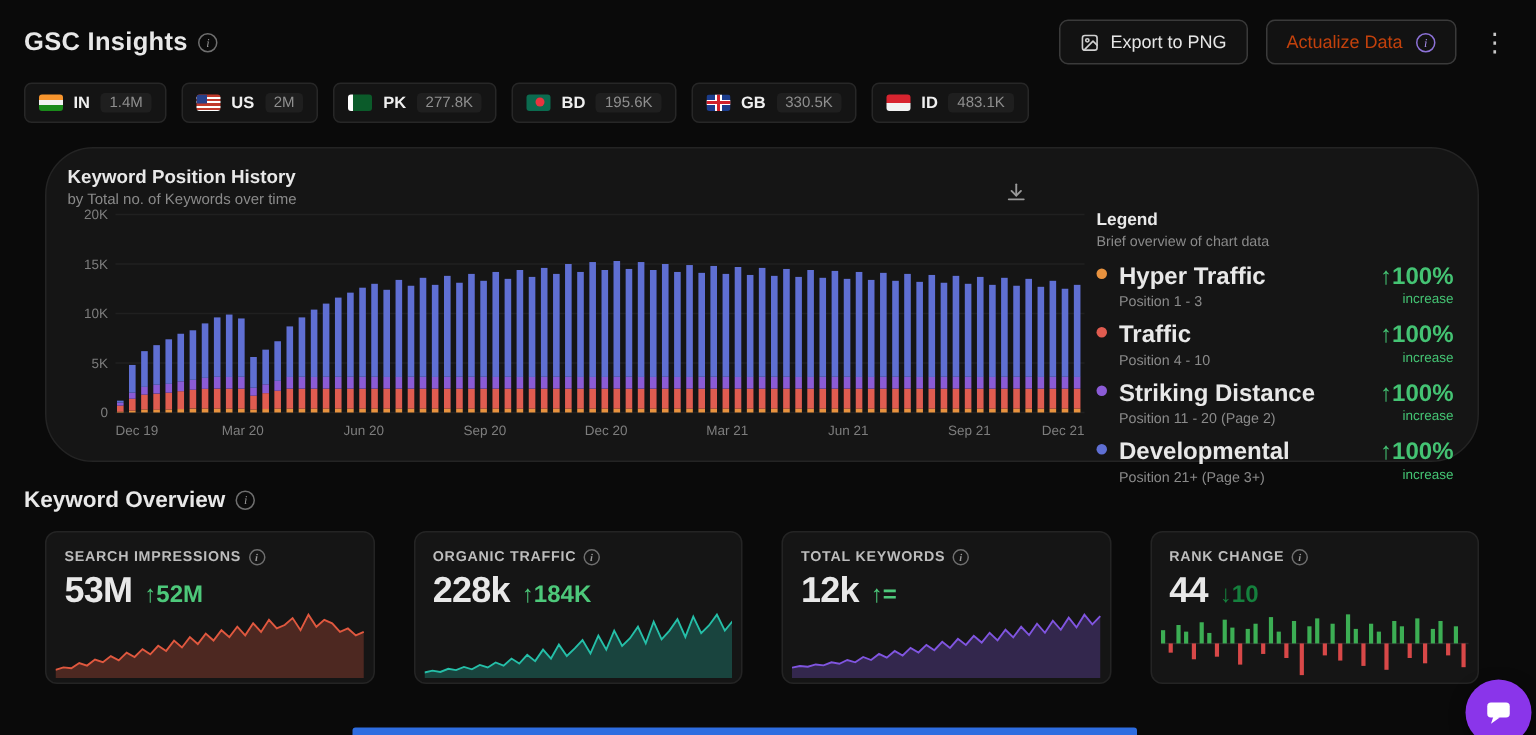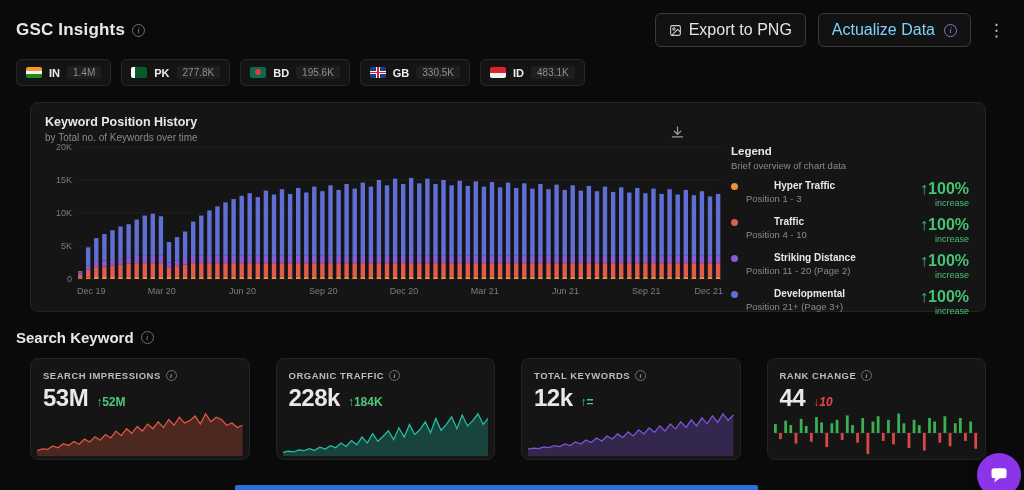--- a/index.html
+++ b/index.html
@@ -12,23 +12,23 @@
   
   .topbar { display:flex; justify-content:space-between; align-items:center; padding:13px 14px 6px 16px; }
   .title-wrap { display:flex; align-items:center; }
   .page-title { font-size:17px; font-weight:700; margin:0; letter-spacing:0.2px; }
   .info { width:13px; height:13px; border:1px solid #6f6f6f; border-radius:50%;
           display:inline-flex; align-items:center; justify-content:center;
           font-size:8px; color:#9a9a9a; margin-left:7px; flex:none; cursor:pointer; }
   .info::before { content:"i"; font-family:"Liberation Serif", serif; font-style:italic; }
   .top-actions { display:flex; align-items:center; }
   .btn { display:inline-flex; align-items:center; gap:7px; background:#121212;
-         border:1px solid #3a3a3a; color:#e6e6e6; font-size:16px; padding:7px 13px;
+         border:1px solid #3a3a3a; color:#e6e6e6; font-size:12px; padding:7px 13px;
          border-radius:6px; cursor:pointer; font-family:inherit; }
-  .btn.accent { color:#7dd3fc; margin-left:12px; }
+  .btn.accent { color:#c2410c; margin-left:12px; }
   .btn.accent .info { border-color:#8d72d8; color:#ac92f2; margin-left:2px; }
   .kebab { color:#c7c7c7; font-size:17px; line-height:1; margin-left:12px; padding:2px 5px; cursor:pointer; }
   .kebab::before { content:"\22EE"; }
   
   .chips { display:flex; gap:10px; padding:6px 16px 14px; }
   .chip { display:flex; align-items:center; gap:7px; background:#141414; border:1px solid #272727;
           border-radius:5px; padding:6px 9px; font-size:11px; cursor:pointer; }
   .chip .code { font-weight:700; color:#efefef; }
   .chip .val { color:#8f8f8f; background:#1f1f1f; padding:1px 6px; border-radius:3px; font-size:10px; }
   .flag { width:16px; height:11px; border-radius:2px; display:inline-block; position:relative; overflow:hidden; flex:none; }
@@ -40,47 +40,47 @@
   .flag-bd::before { content:""; position:absolute; left:32%; top:20%; width:6px; height:6px; border-radius:50%; background:#e8343f; }
   .flag-gb { background-color:#1b3c8c;
     background-image:
       linear-gradient(transparent 0 42%, #d0202c 42% 58%, transparent 58%),
       linear-gradient(90deg, transparent 0 44%, #d0202c 44% 56%, transparent 56%),
       linear-gradient(transparent 0 34%, #ffffff 34% 66%, transparent 66%),
       linear-gradient(90deg, transparent 0 37%, #ffffff 37% 63%, transparent 63%); }
   .flag-id { background:linear-gradient(180deg,#d8242f 0 50%,#f2f2f2 50% 100%); }
   
   .card { background:#151515; border:1px solid #242424; border-radius:8px; }
-  .main-card { position:relative; margin:2px 38px 0 30px; height:210px; padding:12px 14px; }
+  .main-card { position:relative; margin:2px 38px 0 30px; height:210px; padding:12px 14px;border-radius:32px; }
   .card-title { font-size:12.5px; font-weight:700; margin:0; }
   .card-sub { font-size:10px; color:#8a8a8a; margin:3px 0 0; }
   .dl-btn { position:absolute; right:296px; top:18px; background:none; border:none; padding:4px; cursor:pointer; }
   .chart-area { position:absolute; left:10px; top:38px; width:690px; height:158px; }
   
   .legend { position:absolute; right:16px; top:42px; width:238px; }
   .legend-title { font-size:11.5px; font-weight:700; margin:0; }
   .legend-sub { font-size:9.5px; color:#8a8a8a; margin:3px 0 9px; }
   .litem { display:flex; align-items:flex-start; margin-bottom:8px; }
   .ldot { width:7px; height:7px; border-radius:50%; margin:3px 8px 0 0; flex:none; }
-  .lname { font-size:10px; font-weight:700; display:block;margin-left:28px; }
+  .lname { font-size:16px; font-weight:700; display:block; }
   .lpos { font-size:9.5px; color:#8a8a8a; display:block; margin-top:2px; }
   .lchange { margin-left:auto; text-align:right; }
   .lpct { font-size:16px; font-weight:700; color:#44c373; display:block; }
   .lnote { font-size:9px; color:#44c373; display:block; }
   
   .section-head { display:flex; align-items:center; padding:17px 16px 12px; }
   .section-title { font-size:15px; font-weight:700; margin:0; }
   .stat-grid { display:grid; grid-template-columns:repeat(4,1fr); gap:26px; margin:0 38px 14px 30px; }
   .stat { position:relative; height:102px; padding:11px 12px 0; overflow:hidden; }
   .stat-label { display:flex; align-items:center; font-size:9.5px; letter-spacing:0.5px;
                 color:#bdbdbd; font-weight:700; }
   .stat-label .info { width:11px; height:11px; font-size:7px; margin-left:5px; }
   .stat-value { display:flex; align-items:baseline; gap:8px; margin-top:3px; }
   .num { font-size:24px; font-weight:700; letter-spacing:-0.5px; }
-  .delta { font-size:12px; font-weight:700; }
+  .delta { font-size:16px; font-weight:700; }
   .spark { position:absolute; left:6px; right:6px; bottom:3px; height:48px; }
   
   .peek { position:absolute; left:235px; bottom:0; width:523px; height:5px; background:#2e6de0; border-radius:2px 2px 0 0; }
   .fab { position:absolute; right:3px; bottom:-7px; width:44px; height:44px; border-radius:50%;
          background:#8a35ea; border:none; display:flex; align-items:center; justify-content:center;
          cursor:pointer; box-shadow:0 3px 10px rgba(0,0,0,0.5); }
 </style>
 </head>
 <body>
 
@@ -106,20 +106,25 @@
       </button>
       <span class="kebab"></span>
     </div>
   </header>
 
   <div class="chips">
     <div class="chip">
       <span class="flag flag-in"></span>
       <span class="code">IN</span>
       <span class="val">1.4M</span>
+    </div>
+    <div class="chip">
+      <span class="flag flag-us"></span>
+      <span class="code">US</span>
+      <span class="val">2M</span>
     </div>
     <div class="chip">
       <span class="flag flag-pk"></span>
       <span class="code">PK</span>
       <span class="val">277.8K</span>
     </div>
     <div class="chip">
       <span class="flag flag-bd"></span>
       <span class="code">BD</span>
       <span class="val">195.6K</span>
@@ -538,21 +543,21 @@
         </div>
         <div class="lchange">
           <span class="lpct"><span>↑</span><span>100%</span></span>
           <span class="lnote">increase</span>
         </div>
       </div>
     </aside>
   </section>
 
   <div class="section-head">
-    <h2 class="section-title">Search Keyword</h2>
+    <h2 class="section-title">Keyword Overview</h2>
     <span class="info"></span>
   </div>
 
   <div class="stat-grid">
 
     <div class="card stat">
       <div class="stat-label">
         <span>SEARCH IMPRESSIONS</span>
         <span class="info"></span>
       </div>
@@ -596,21 +601,21 @@
           </svg></div>
     </div>
 
     <div class="card stat">
       <div class="stat-label">
         <span>RANK CHANGE</span>
         <span class="info"></span>
       </div>
       <div class="stat-value">
         <span class="num">44</span>
-        <span class="delta" style="color: #ef4444; font-style: italic;"><span>↓</span><span>10</span></span>
+        <span class="delta" style="color: #15803d;"><span>↓</span><span>10</span></span>
       </div>
       <div class="spark"><svg width="100%" height="100%" viewBox="0 0 214 50" preserveAspectRatio="none">
             <line x1="0" x2="214" y1="26" y2="26" stroke="#2a2a2a"></line>
             <rect x="0.0" y="16.8" width="2.9" height="9.2" fill="#3cae54"></rect>
             <rect x="5.3" y="26.0" width="2.9" height="6.4" fill="#d84848"></rect>
             <rect x="10.7" y="13.2" width="2.9" height="12.8" fill="#3cae54"></rect>
             <rect x="16.0" y="17.8" width="2.9" height="8.3" fill="#3cae54"></rect>
             <rect x="21.4" y="26.0" width="2.9" height="11.0" fill="#d84848"></rect>
             <rect x="26.8" y="11.3" width="2.9" height="14.7" fill="#3cae54"></rect>
             <rect x="32.1" y="18.7" width="2.9" height="7.3" fill="#3cae54"></rect>

